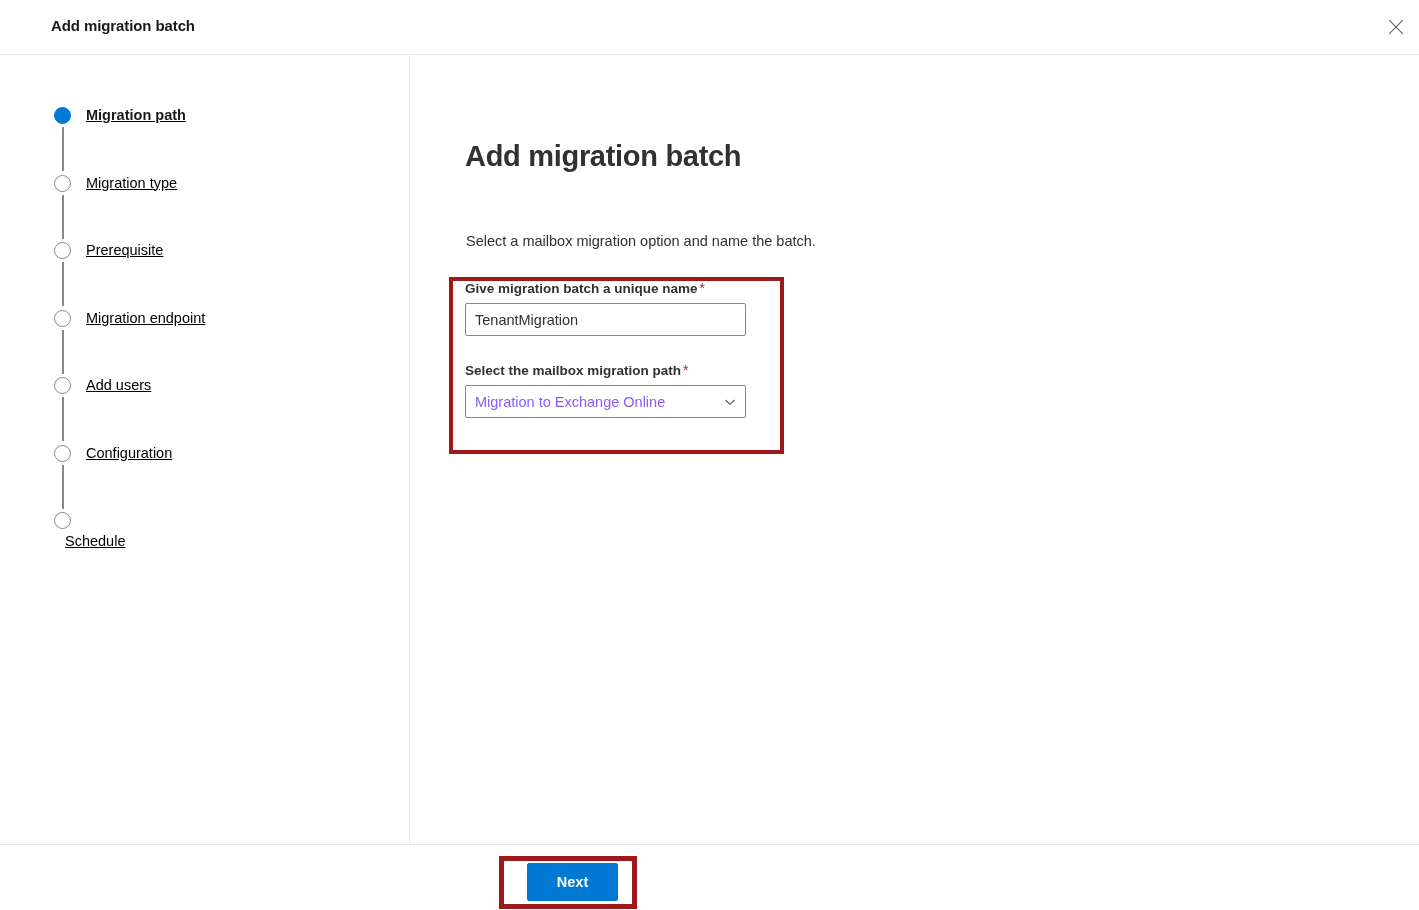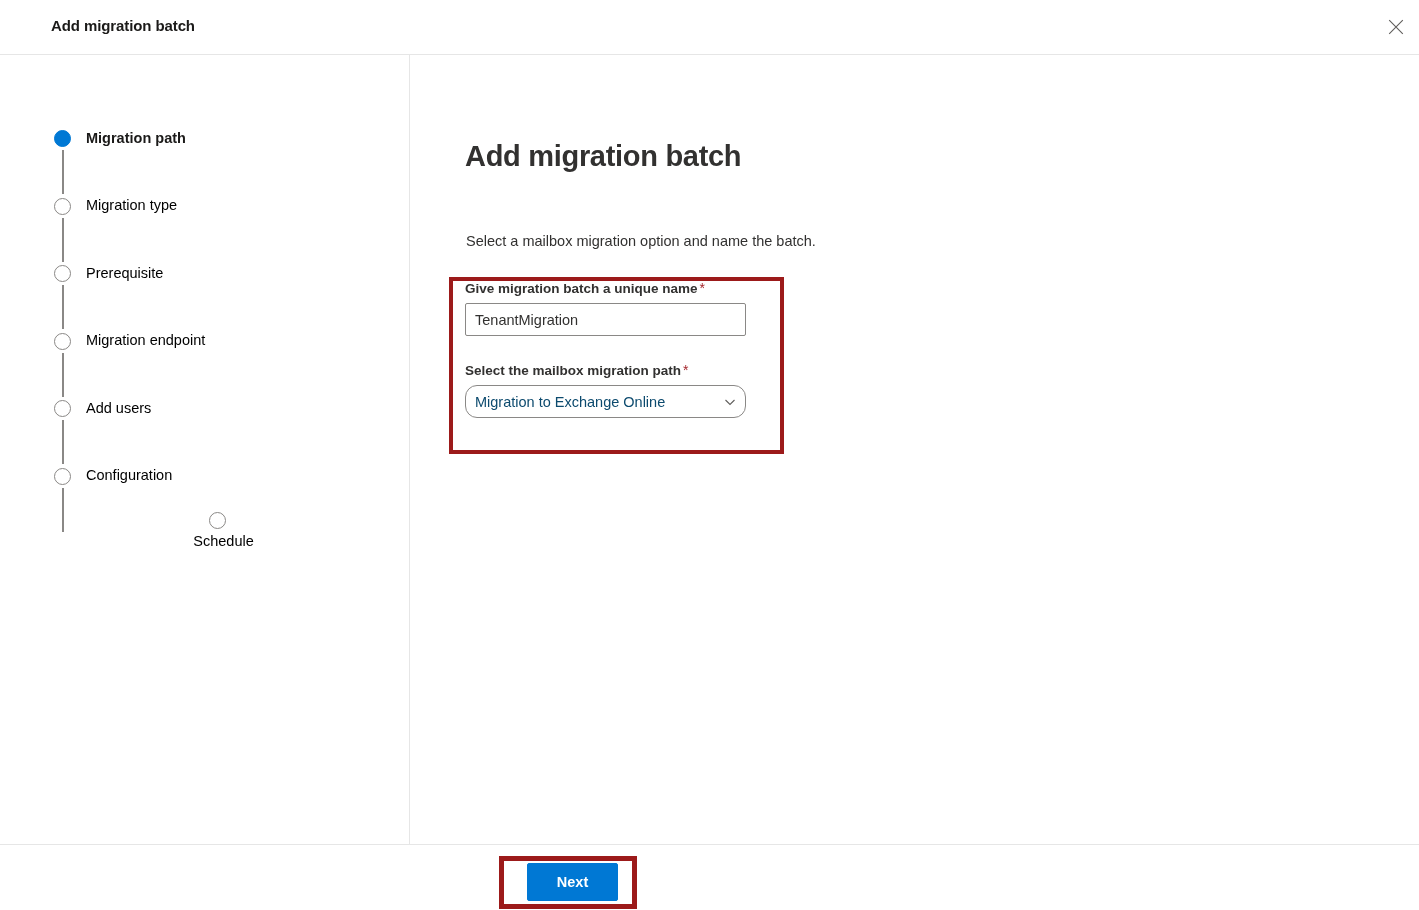--- a/index.html
+++ b/index.html
@@ -64,22 +64,23 @@
   .stepper {
     position: absolute;
     left: 52px;
     top: 48px;
     width: 330px;
   }
   .step {
     position: relative;
     height: 67.5px;
     display: flex;
-    align-items: center;
+    align-items: flex-start;
     cursor: default;
+    text-decoration: underline;
   }
   .step:last-child { height: 30px; flex-direction: column; }
   .step-marker {
     position: relative;
     width: 21px;
     min-width: 21px;
     display: flex;
     justify-content: center;
     padding-top: 4px;
   }
@@ -192,27 +193,27 @@
   .field-gap { height: 25px; }
   .select-wrap {
     position: relative;
     width: 281px;
     height: 33px;
   }
   .select-box {
     width: 281px;
     height: 33px;
     border: 1px solid #8a8886;
-    border-radius: 12px;
+    border-radius: 2px;
     background: #ffffff;
     display: flex;
     align-items: center;
     padding: 0 9px;
     font-size: 14.5px;
-    color: #0c4a6e;
+    color: #8b5cf6;
     cursor: pointer;
   }
   .select-value { flex: 1; white-space: nowrap; overflow: hidden; }
   .chevron-icon {
     width: 12px;
     height: 12px;
     margin-left: 6px;
     display: block;
   }
 

